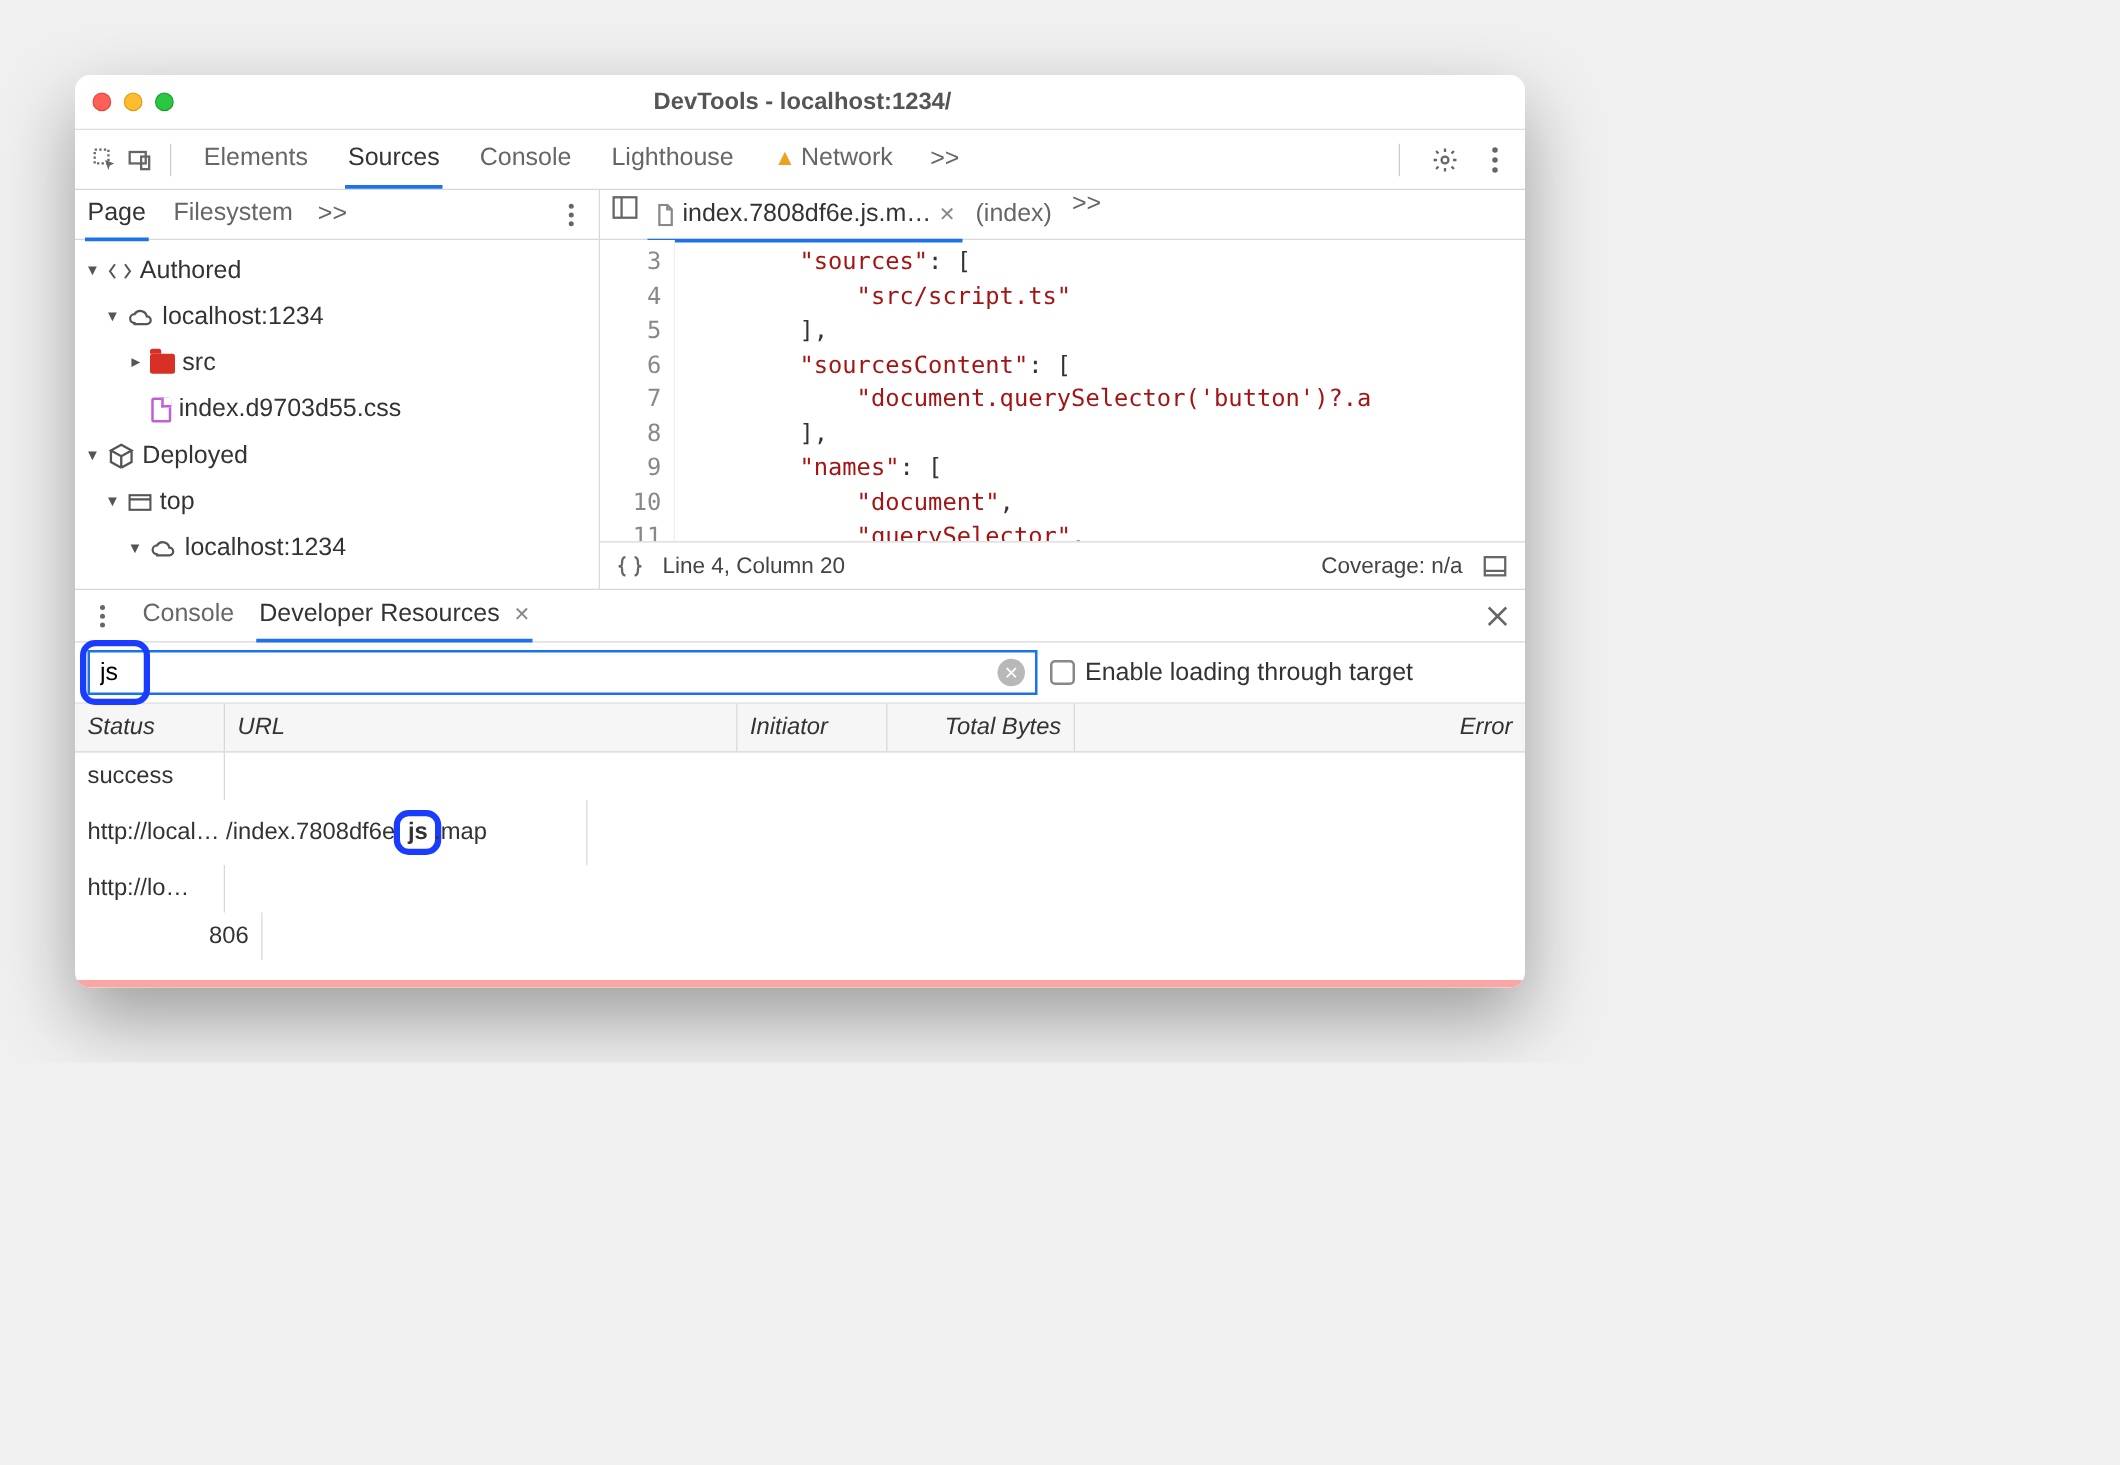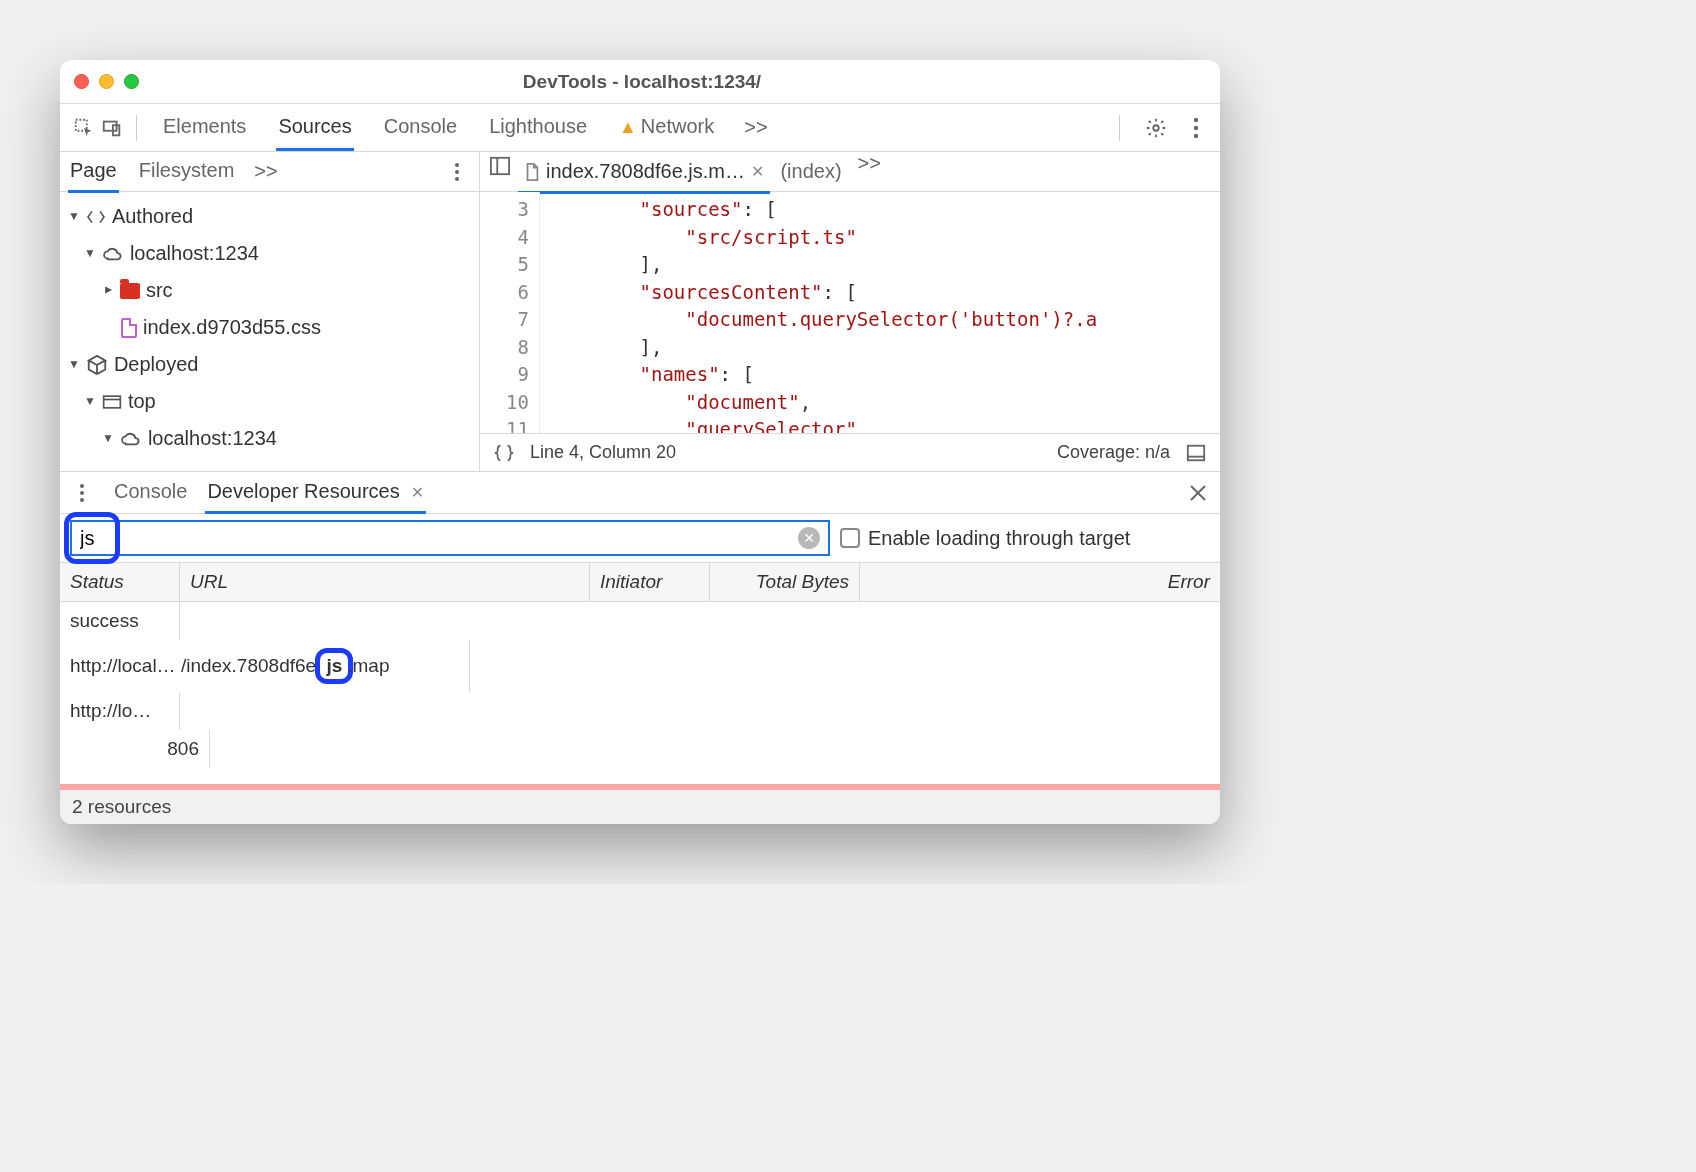--- a/index.html
+++ b/index.html
@@ -318,16 +318,15 @@
       <div class="row">
         <div class="cell c-status">success</div>
         <div class="cell c-url">
           <span>http://local… /index.7808df6e.</span><span class="hl2"><b>js</b></span><span>.map</span>
         </div>
         <div class="cell c-init">http://lo…</div>
         <div class="cell c-bytes">806</div>
         <div class="cell c-error"></div>
       </div>
     </div>
-    <div class="footer">2 resources</div>
   </div>
 
 </div>
 
 </body></html>

